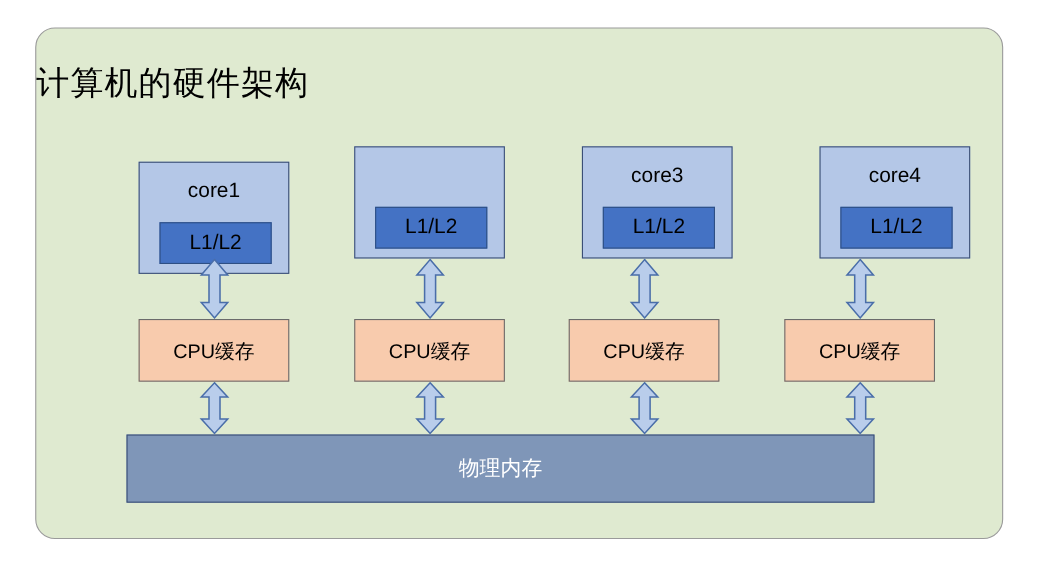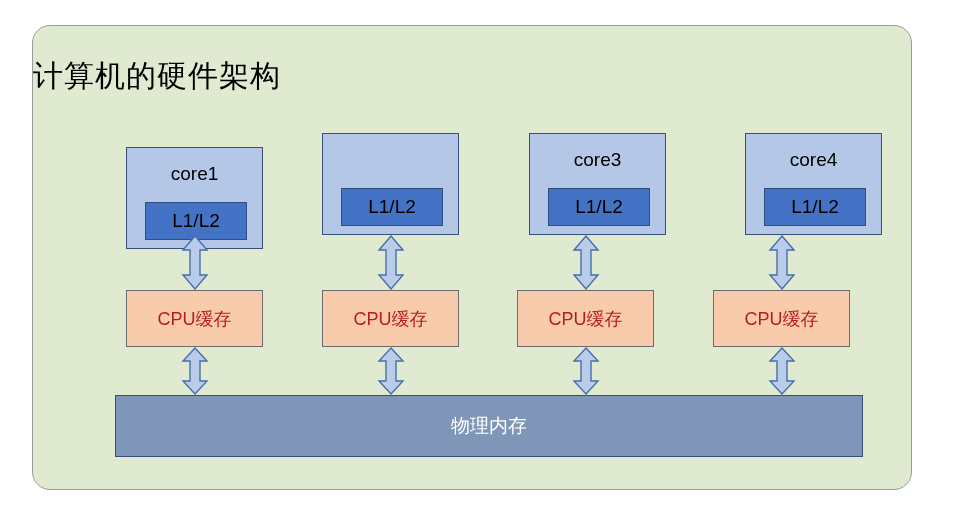--- a/index.html
+++ b/index.html
@@ -88,29 +88,29 @@
     top: 264px;
     width: 137px;
     height: 57px;
     background: #f8cbad;
     border: 1px solid #6b6b6b;
     box-sizing: border-box;
     display: flex;
     align-items: center;
     justify-content: center;
     font-size: 18px;
-    color: #b91c1c;
+    color: #000000;
   }
 
   
   .memory-bar {
     position: absolute;
     left: 82px;
     top: 369px;
-    width: 748px;
+    width: 680px;
     height: 62px;
     background: #7f96b8;
     border: 1px solid #3b4f76;
     box-sizing: border-box;
     display: flex;
     align-items: center;
     justify-content: center;
     font-size: 19px;
     color: #ffffff;
   }

